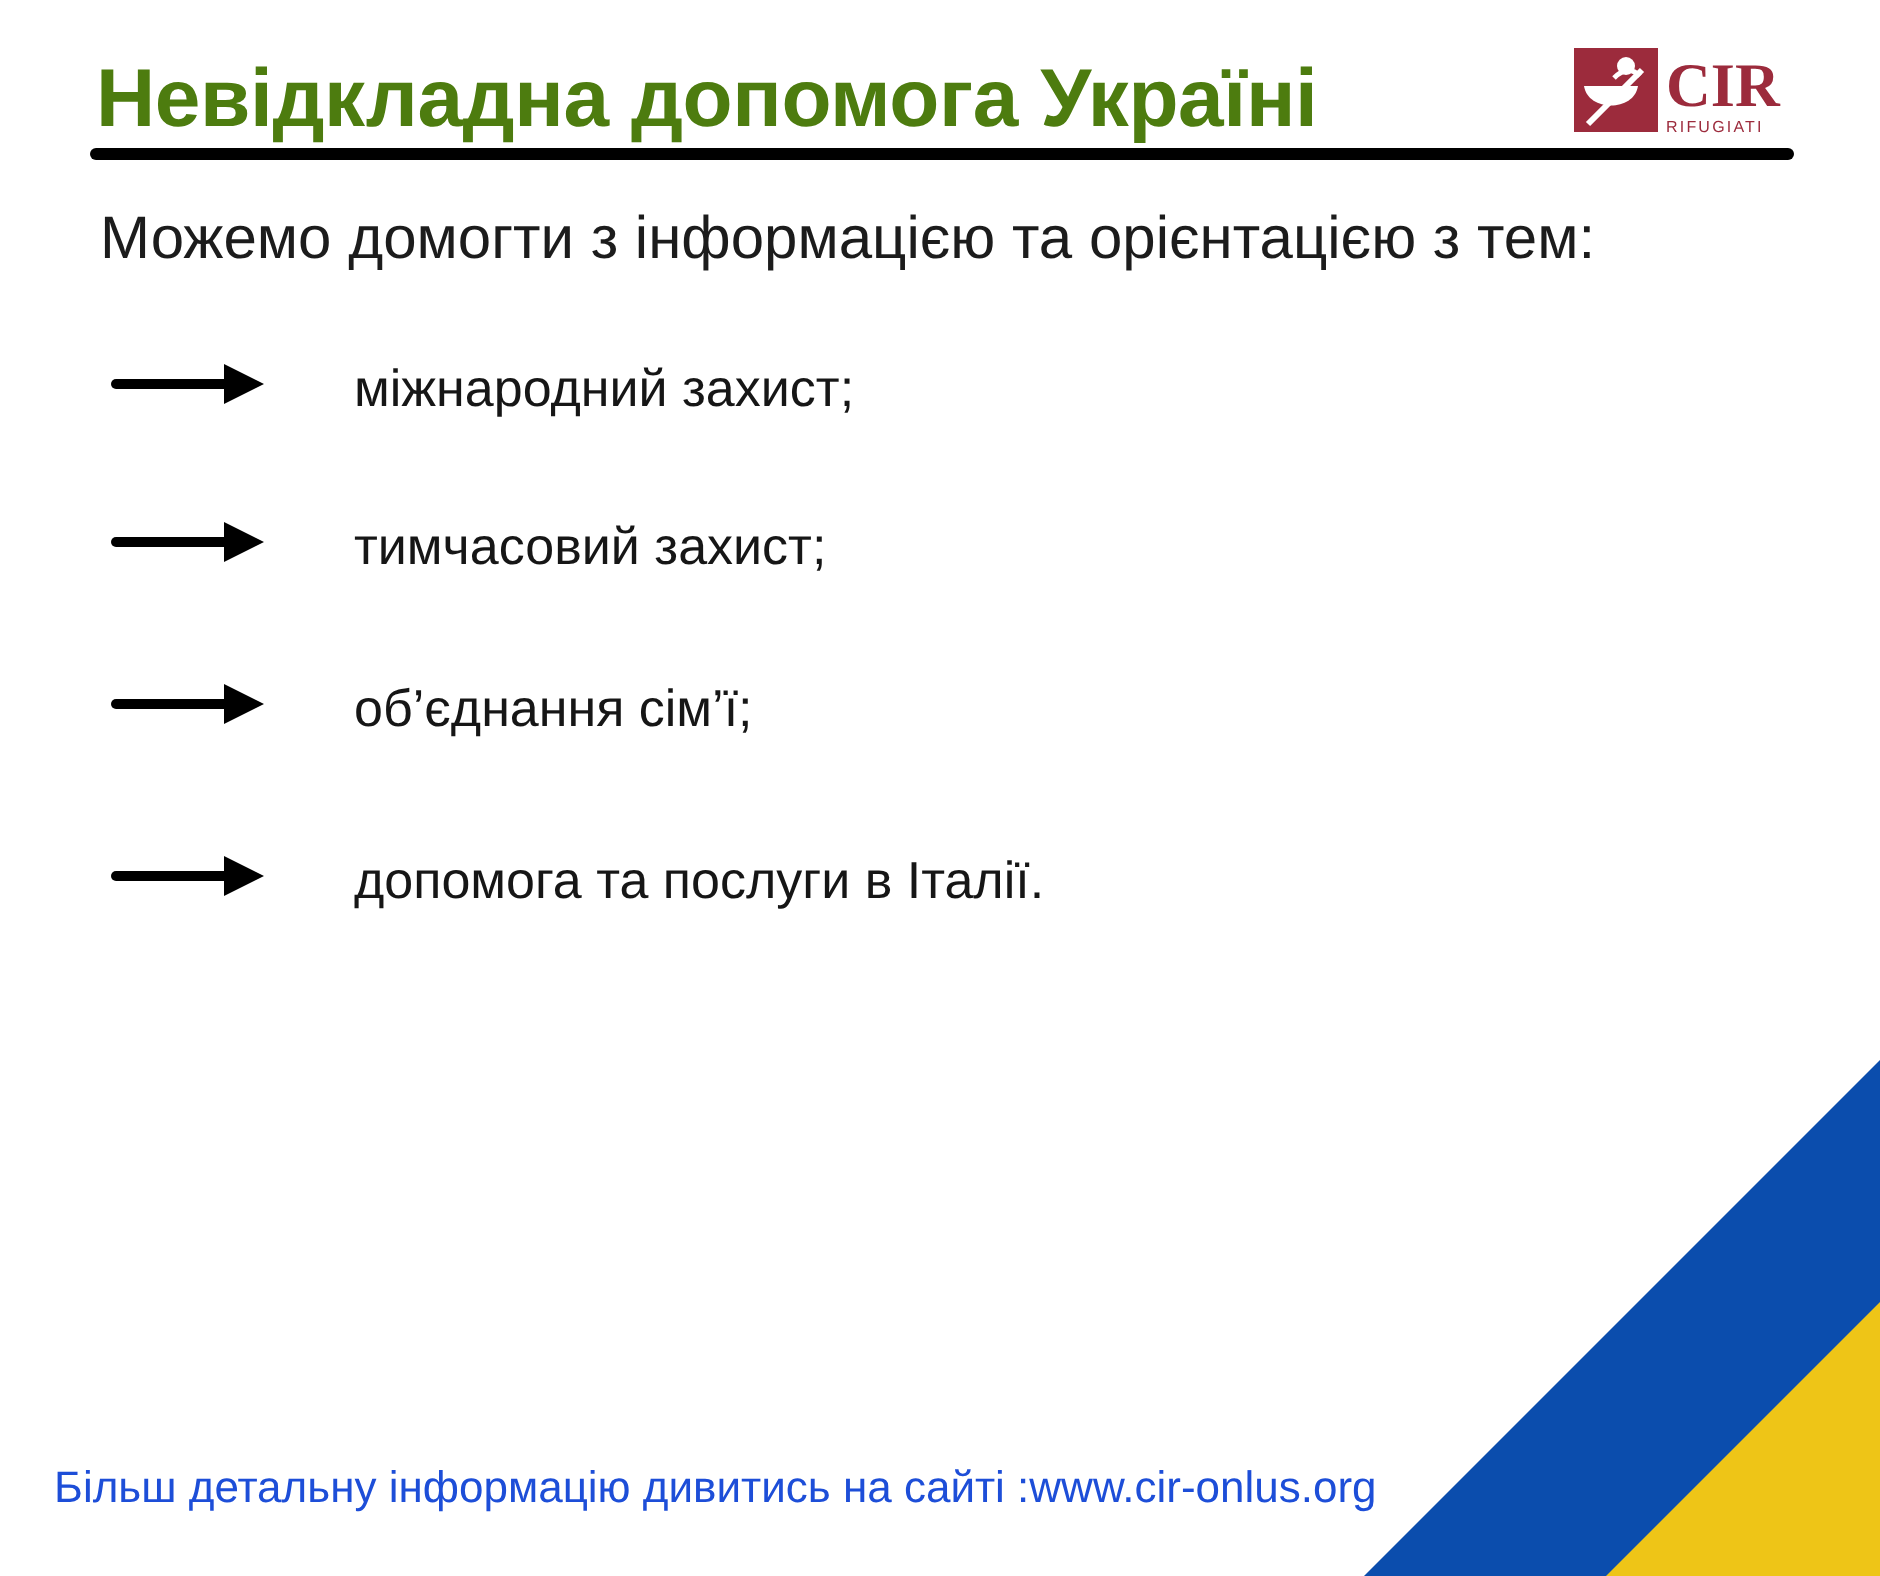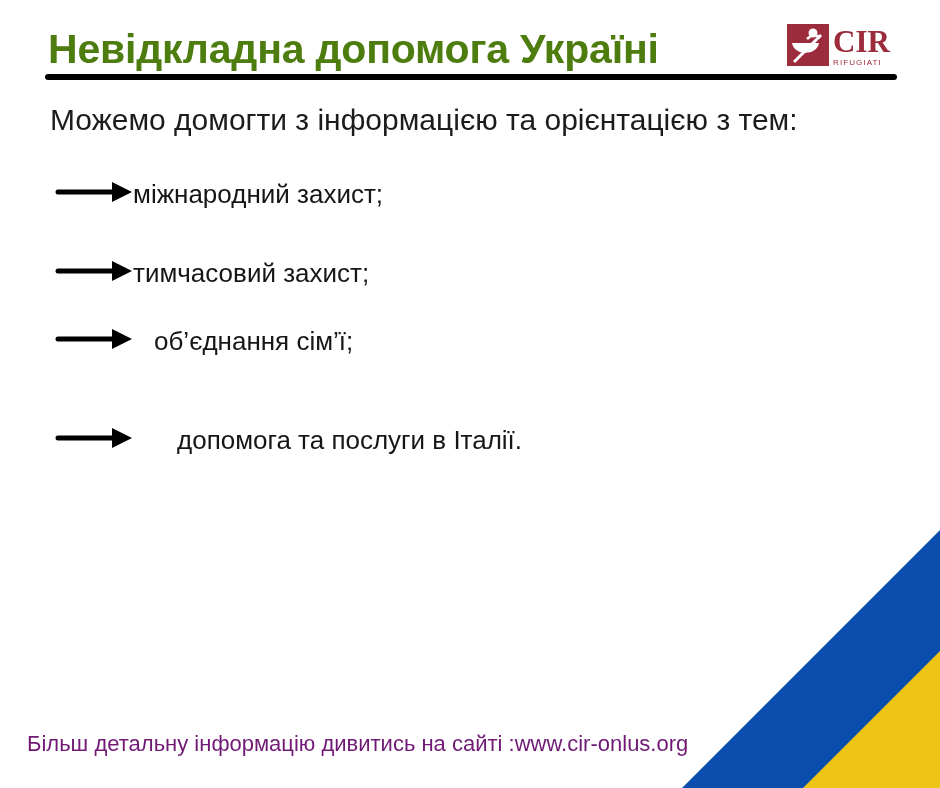--- a/index.html
+++ b/index.html
@@ -73,36 +73,37 @@
   
   .bullet-row {
     position: absolute;
     left: 55px;
     display: flex;
     align-items: center;
     height: 34px;
   }
   .bullet-row .arrow { flex: 0 0 auto; display: block; }
   .bullet-label {
+    margin-left: 44px;
     font-size: 26px;
     color: #161616;
     white-space: nowrap;
   }
   .row-0 { top: 177px; }
   .row-1 { top: 256px; justify-content: center; }
-  .row-2 { top: 324px; gap: 21px; }
-  .row-3 { top: 423px; gap: 44px; }
+  .row-2 { top: 337px; }
+  .row-3 { top: 423px; }
 
   
   .footer {
     position: absolute;
     left: 27px;
     top: 731px;
     font-size: 22px;
-    color: #701a75;
+    color: #1d4ed8;
     white-space: nowrap;
   }
 
   
   .flag-corner {
     position: absolute;
     right: 0;
     bottom: 0;
     width: 258px;
     height: 258px;

